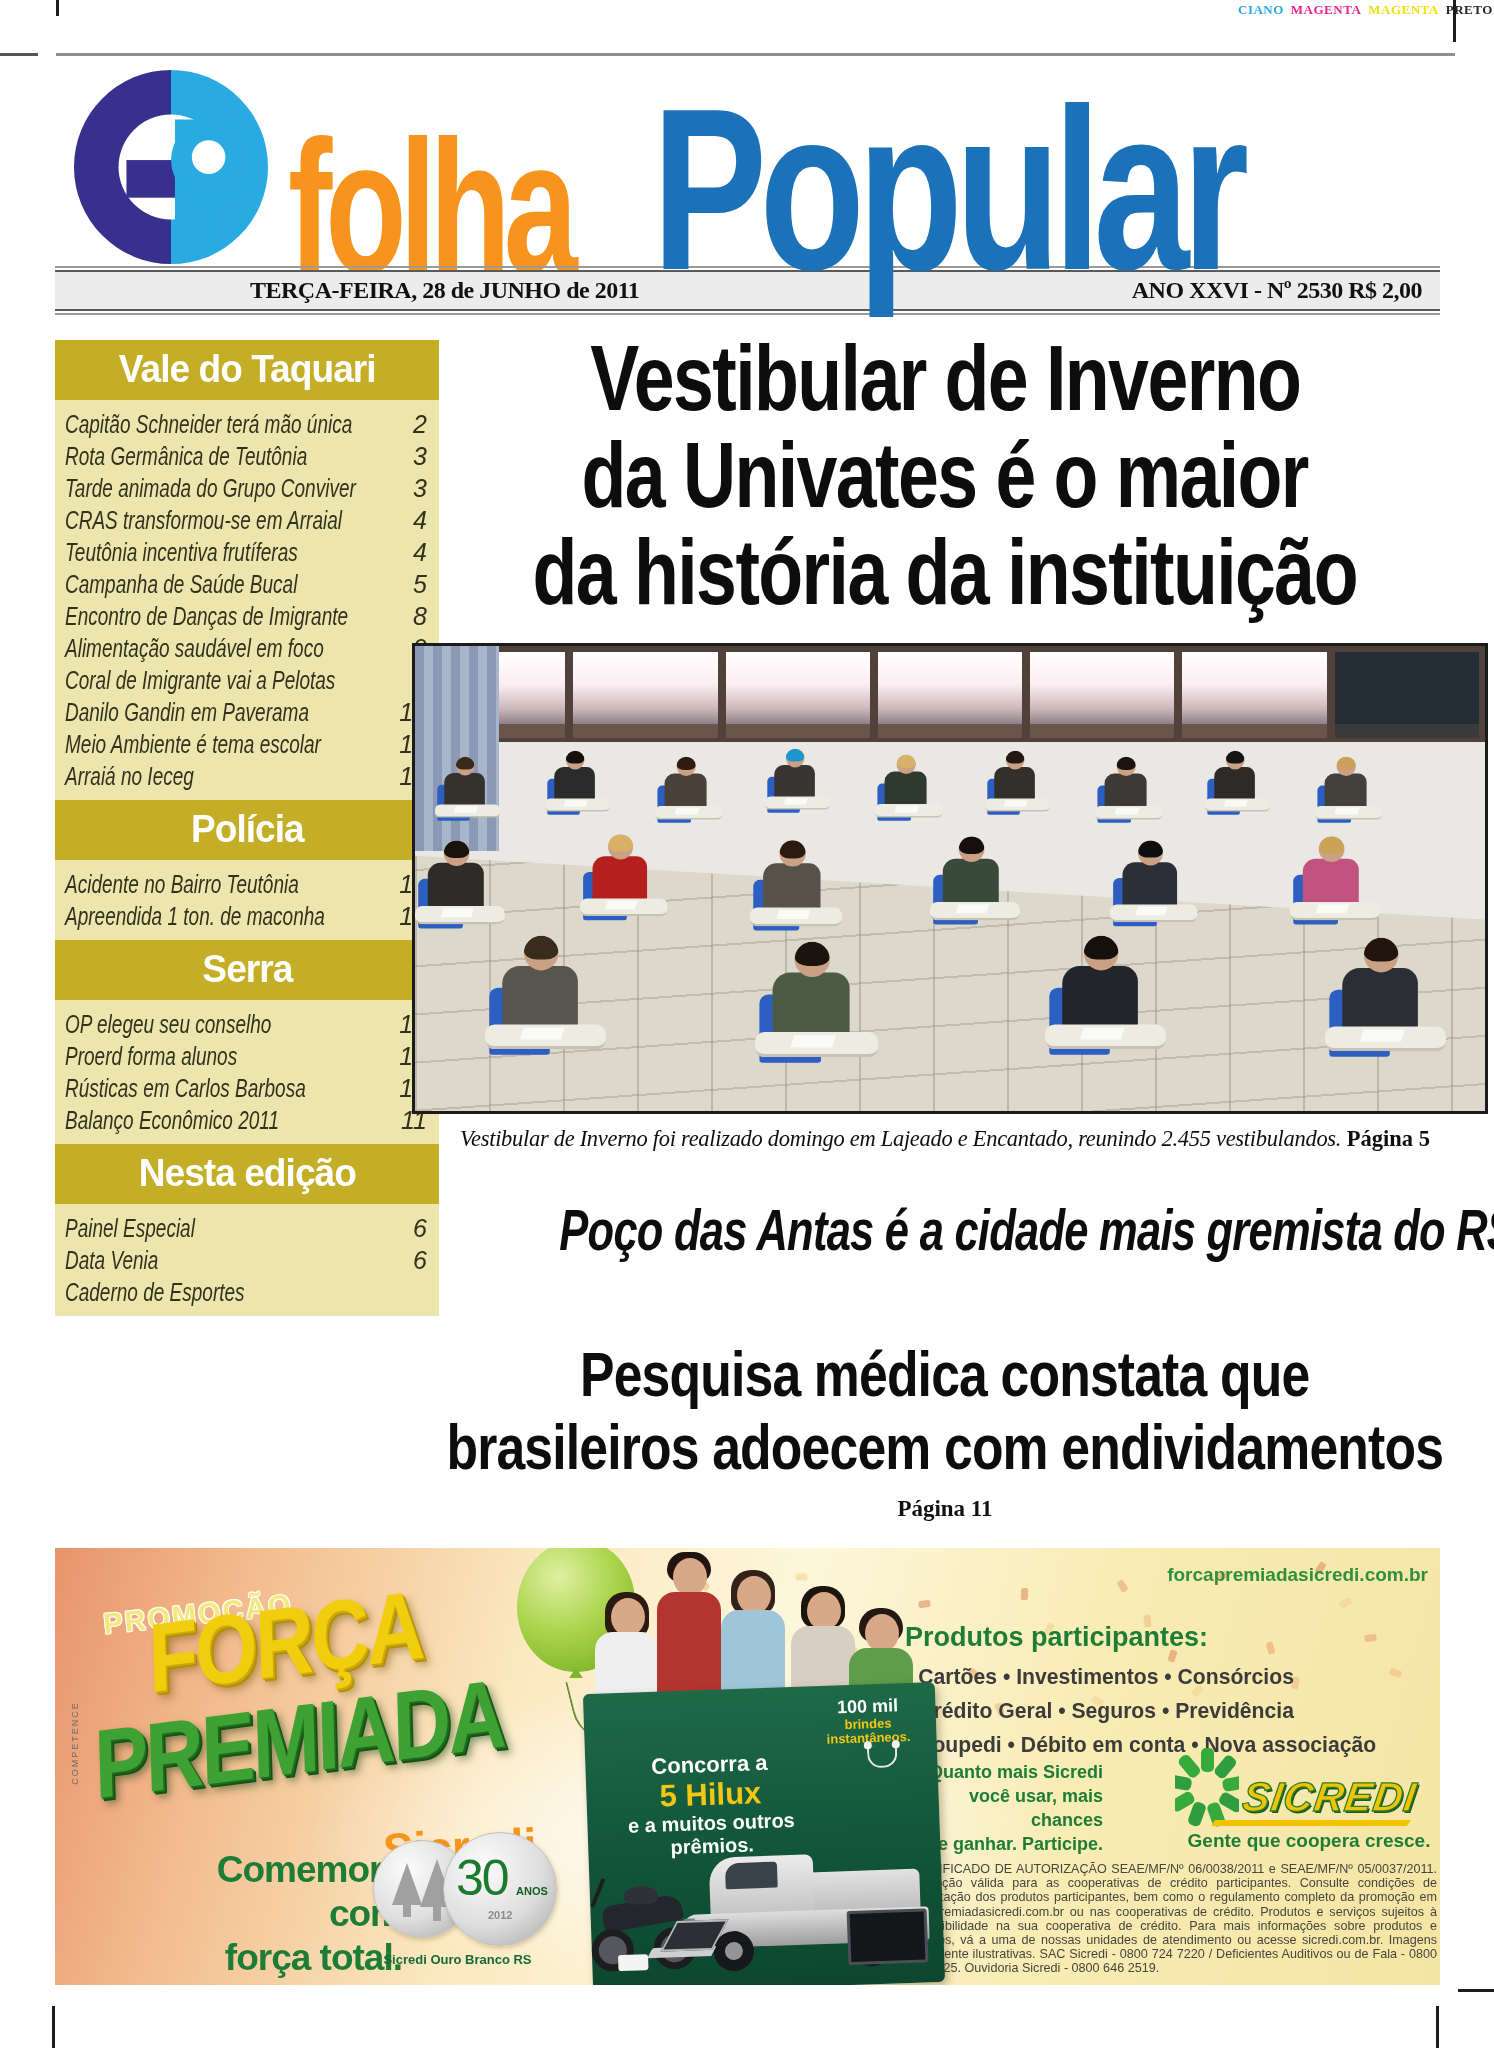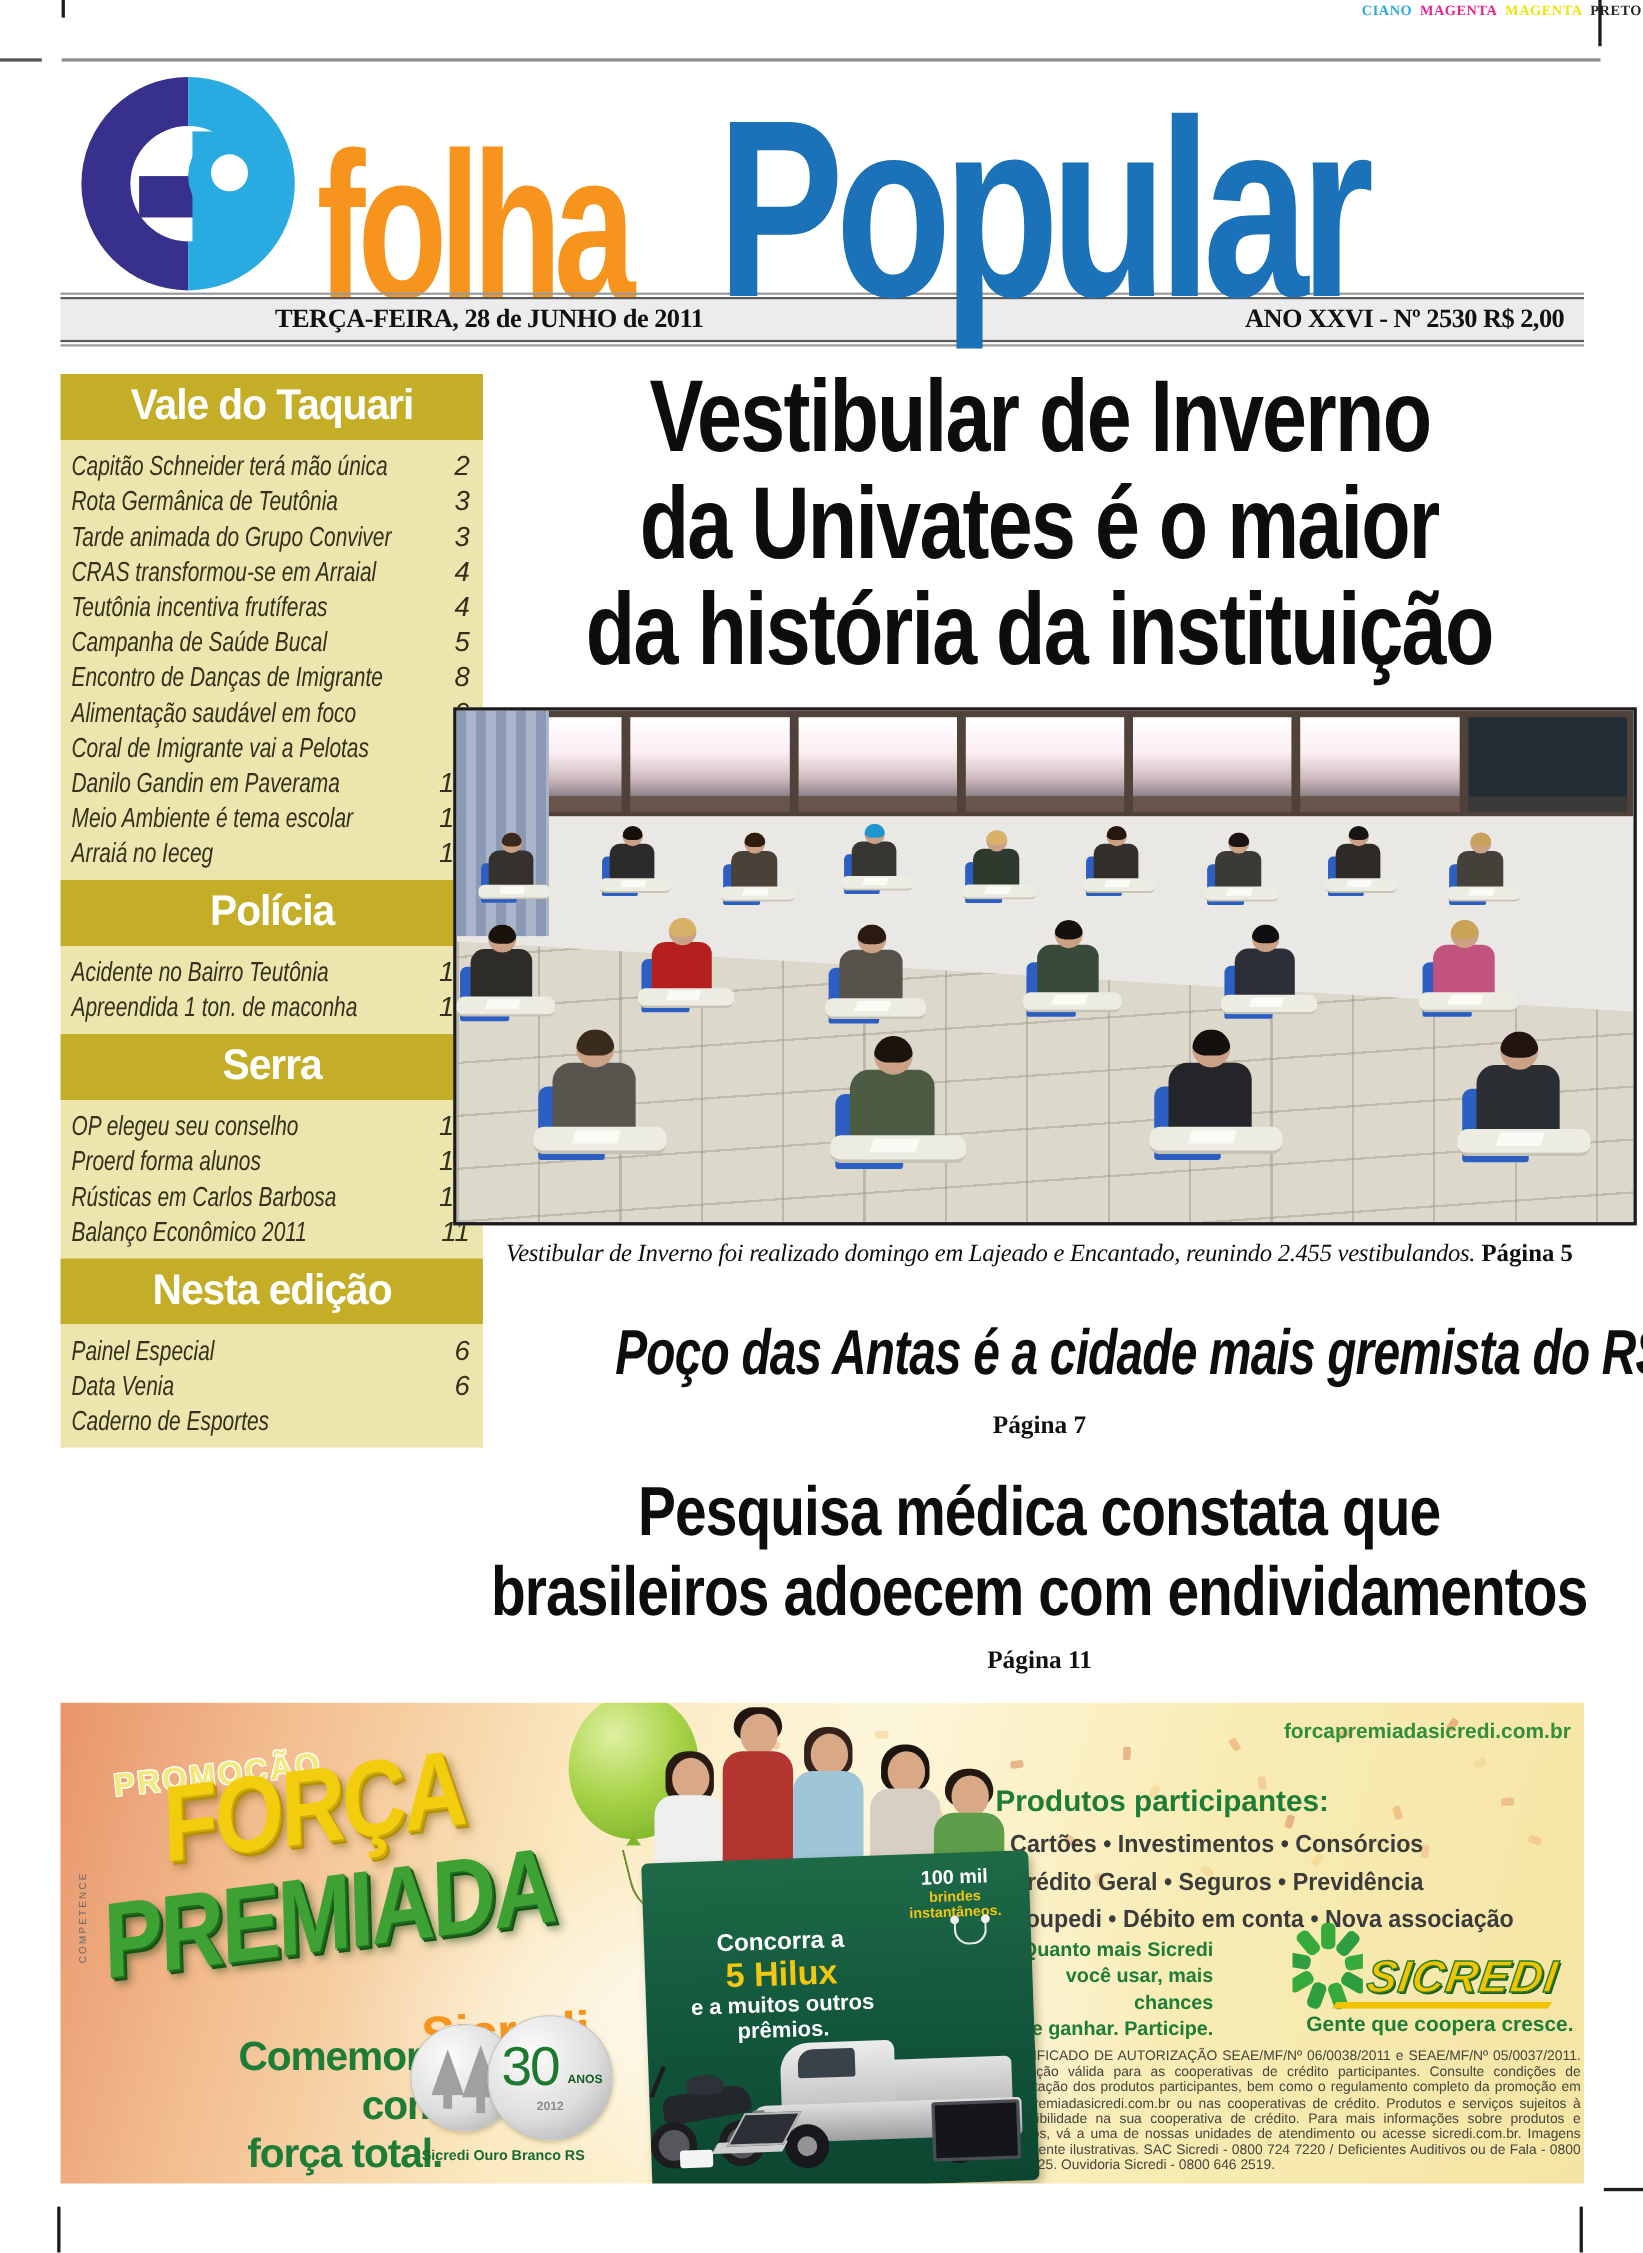--- a/index.html
+++ b/index.html
@@ -510,21 +510,20 @@
   </div>
 
   <div class="caption">
     <em>Vestibular de Inverno foi realizado domingo em Lajeado e Encantado, reunindo 2.455 vestibulandos.</em>
     <b>Página 5</b>
   </div>
 
   <div class="head2">
     <span class="hl">Poço das Antas é a cidade mais gremista do RS</span>
   </div>
-  <div class="pref" style="top:1283px;">Página 7</div>
 
   <div class="head3">
     <div class="hl">Pesquisa médica constata que</div>
     <div class="hl">brasileiros adoecem com endividamentos</div>
   </div>
   <div class="pref" style="top:1496px;">Página 11</div>
 
   <div class="ad">
     <div class="glow"></div>
     <div id="confetti">

